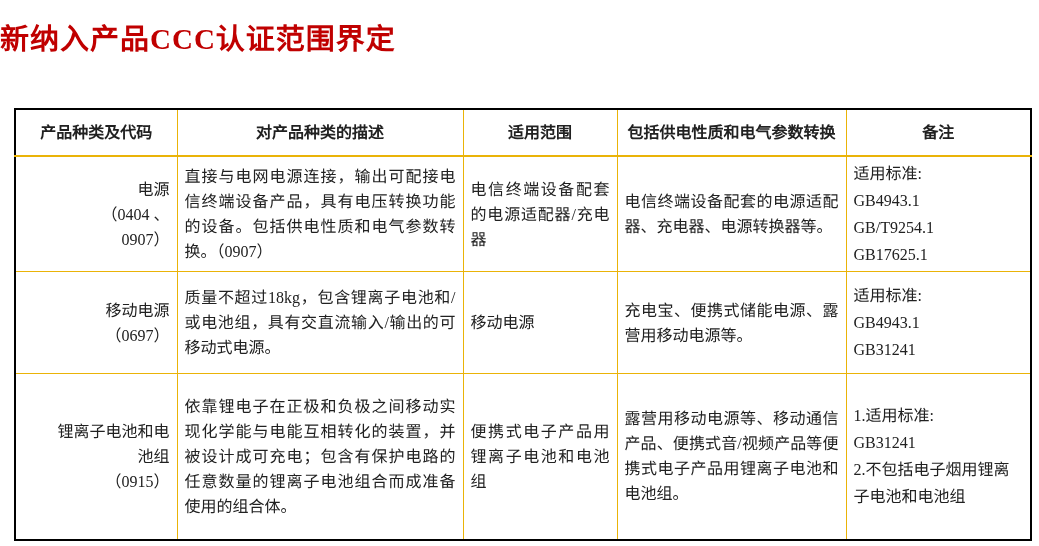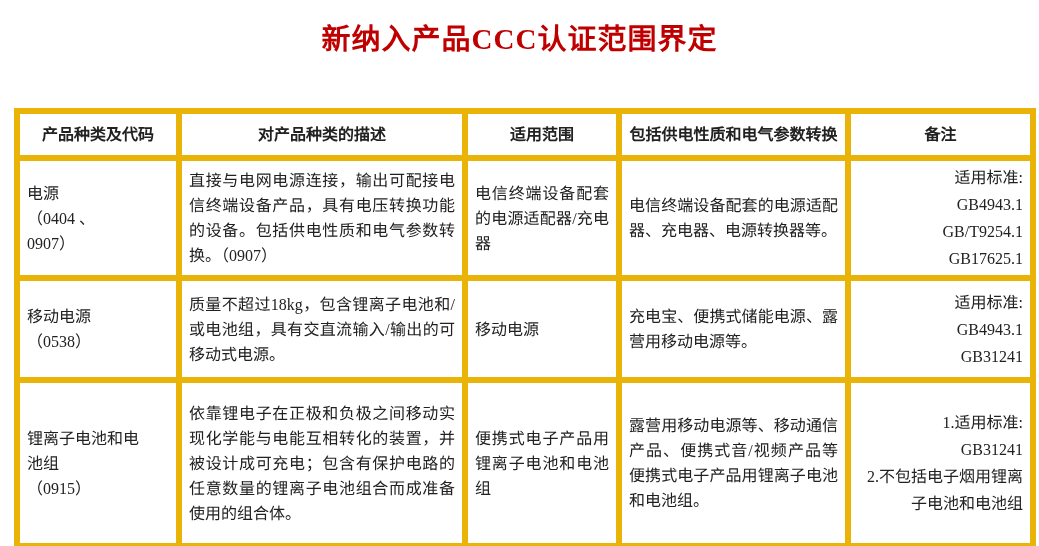--- a/index.html
+++ b/index.html
@@ -9,57 +9,57 @@
   }
   body {
     width: 1039px;
     height: 546px;
     overflow: hidden;
     font-family: "Liberation Serif", "DejaVu Serif", serif;
     color: #212121;
   }
   .page-title {
     margin-top: 19px;
-    text-align: center;
+    text-align: left;
     font-size: 29px;
     line-height: 40px;
     font-weight: 600;
     letter-spacing: 1px;
   }
   table.ccc-table {
     margin-left: 14px;
     margin-top: 49px;
     width: 1016px;
     table-layout: fixed;
     border-collapse: collapse;
     border: 2px solid #000000;
   }
   .ccc-table th, .ccc-table td {
-    border: 6px solid #eab308;
+    border: 1px solid #eab308;
     font-size: 16px;
     line-height: 25px;
     padding: 3px 7px;
     vertical-align: middle;
     word-break: break-all;
     overflow: hidden;
   }
   .ccc-table thead th {
     font-weight: bold;
     text-align: center;
     line-height: 21px;
     border-bottom-width: 2px;
     vertical-align: middle;
   }
   .row-head   { height: 47px; }
   .row-1      { height: 113px; }
   .row-2      { height: 102px; }
   .row-3      { height: 166px; }
-  .cell-category { text-align: left; font-family: Liberation Serif, serif; }
+  .cell-category { text-align: right; font-family: Liberation Serif, serif; }
   .cell-justify  { text-align: justify; text-align-last: left; }
-  .cell-remark   { text-align: right; }
+  .cell-remark   { text-align: left; }
   .cell-remark .remark-line { line-height: 27px; }
 </style>
 </head>
 <body>
 
 <div class="page-title" id="title-el" style="color: rgb(192, 0, 0);">新纳入产品CCC认证范围界定</div>
 
 <table class="ccc-table">
   <colgroup>
     <col style="width:162px">
@@ -90,21 +90,21 @@
       <td class="cell-remark">
         <div class="remark-line">适用标准:</div>
         <div class="remark-line">GB4943.1</div>
         <div class="remark-line">GB/T9254.1</div>
         <div class="remark-line">GB17625.1</div>
       </td>
     </tr>
     <tr class="row-2">
       <td class="cell-category">
         <div>移动电源</div>
-        <div>（0538）</div>
+        <div>（0697）</div>
       </td>
       <td class="cell-justify">质量不超过18kg，包含锂离子电池和/或电池组，具有交直流输入/输出的可移动式电源。</td>
       <td class="cell-justify">移动电源</td>
       <td class="cell-justify">充电宝、便携式储能电源、露营用移动电源等。</td>
       <td class="cell-remark">
         <div class="remark-line">适用标准:</div>
         <div class="remark-line">GB4943.1</div>
         <div class="remark-line">GB31241</div>
       </td>
     </tr>

